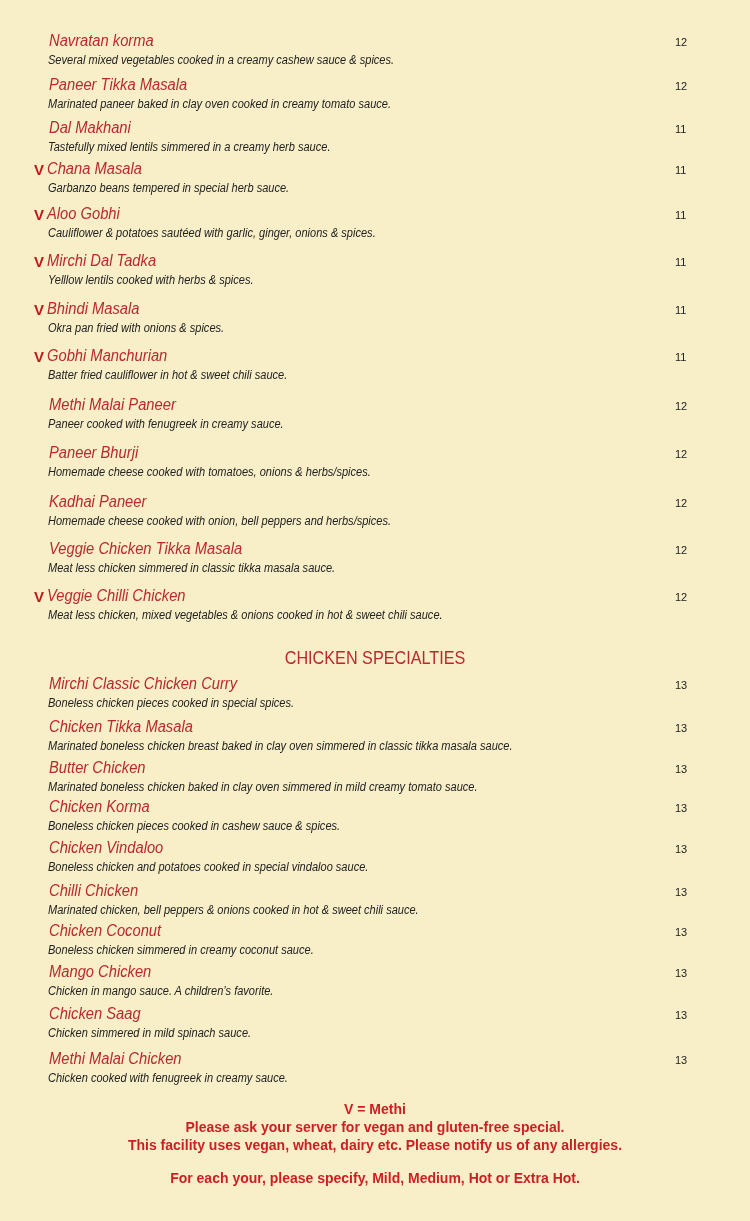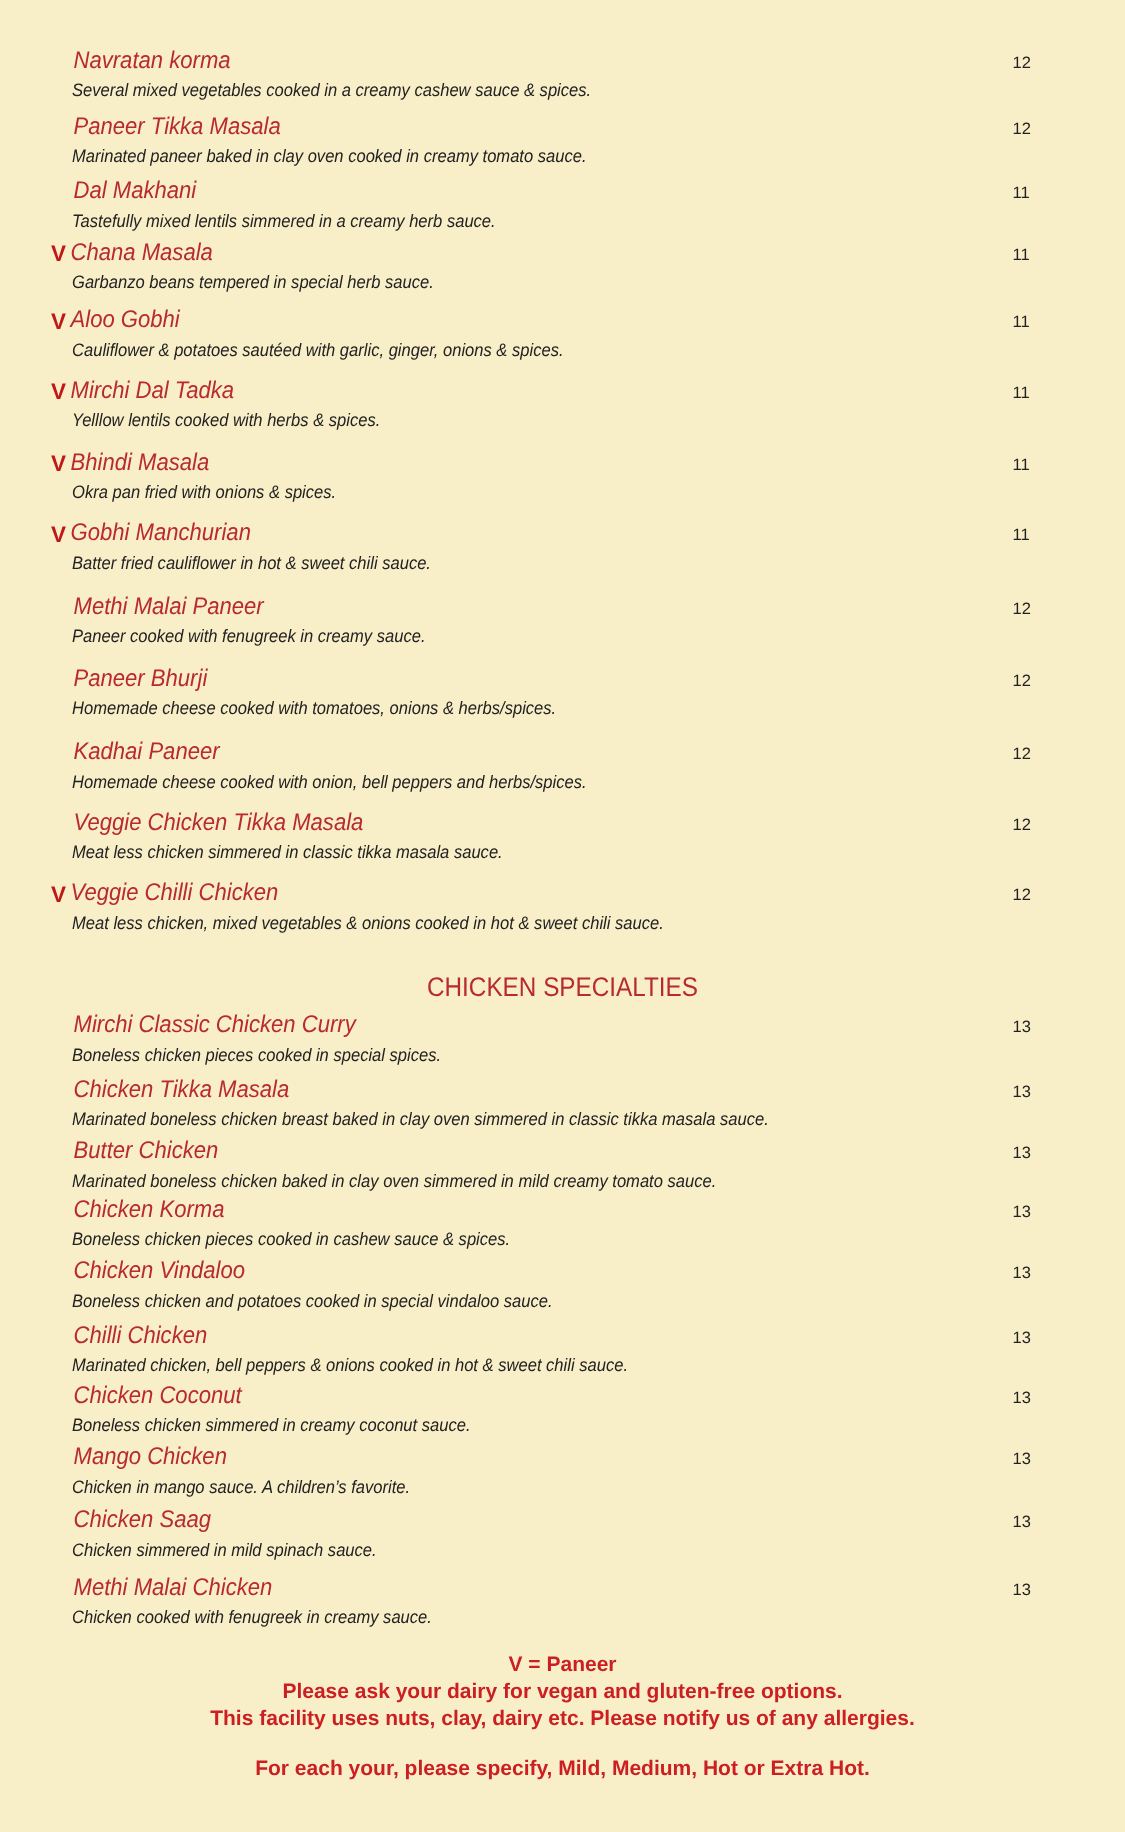--- a/index.html
+++ b/index.html
@@ -180,16 +180,16 @@
     </div>
     <div class="item" style="top: 1051px;">
       <span class="name" style="left: 49px; top: -1px;">Methi Malai Chicken</span>
       <span class="price" style="top: 3px;">13</span>
       <span class="desc" style="top: 20px;">Chicken cooked with fenugreek in creamy sauce.</span>
     </div>
   </div>
 
 <div class="section-title">CHICKEN SPECIALTIES</div>
 
-<div class="footer" style="top:1101px;">V = Paneer</div>
-<div class="footer" style="top:1119px;">Please ask your dairy for vegan and gluten-free options.</div>
-<div class="footer" style="top:1137px;">This facility uses nuts, clay, dairy etc. Please notify us of any allergies.</div>
+<div class="footer" style="top:1101px;">V = Methi</div>
+<div class="footer" style="top:1119px;">Please ask your server for vegan and gluten-free special.</div>
+<div class="footer" style="top:1137px;">This facility uses vegan, wheat, dairy etc. Please notify us of any allergies.</div>
 <div class="footer" style="top:1170px;">For each your, please specify, Mild, Medium, Hot or Extra Hot.</div>
 
 </body></html>

